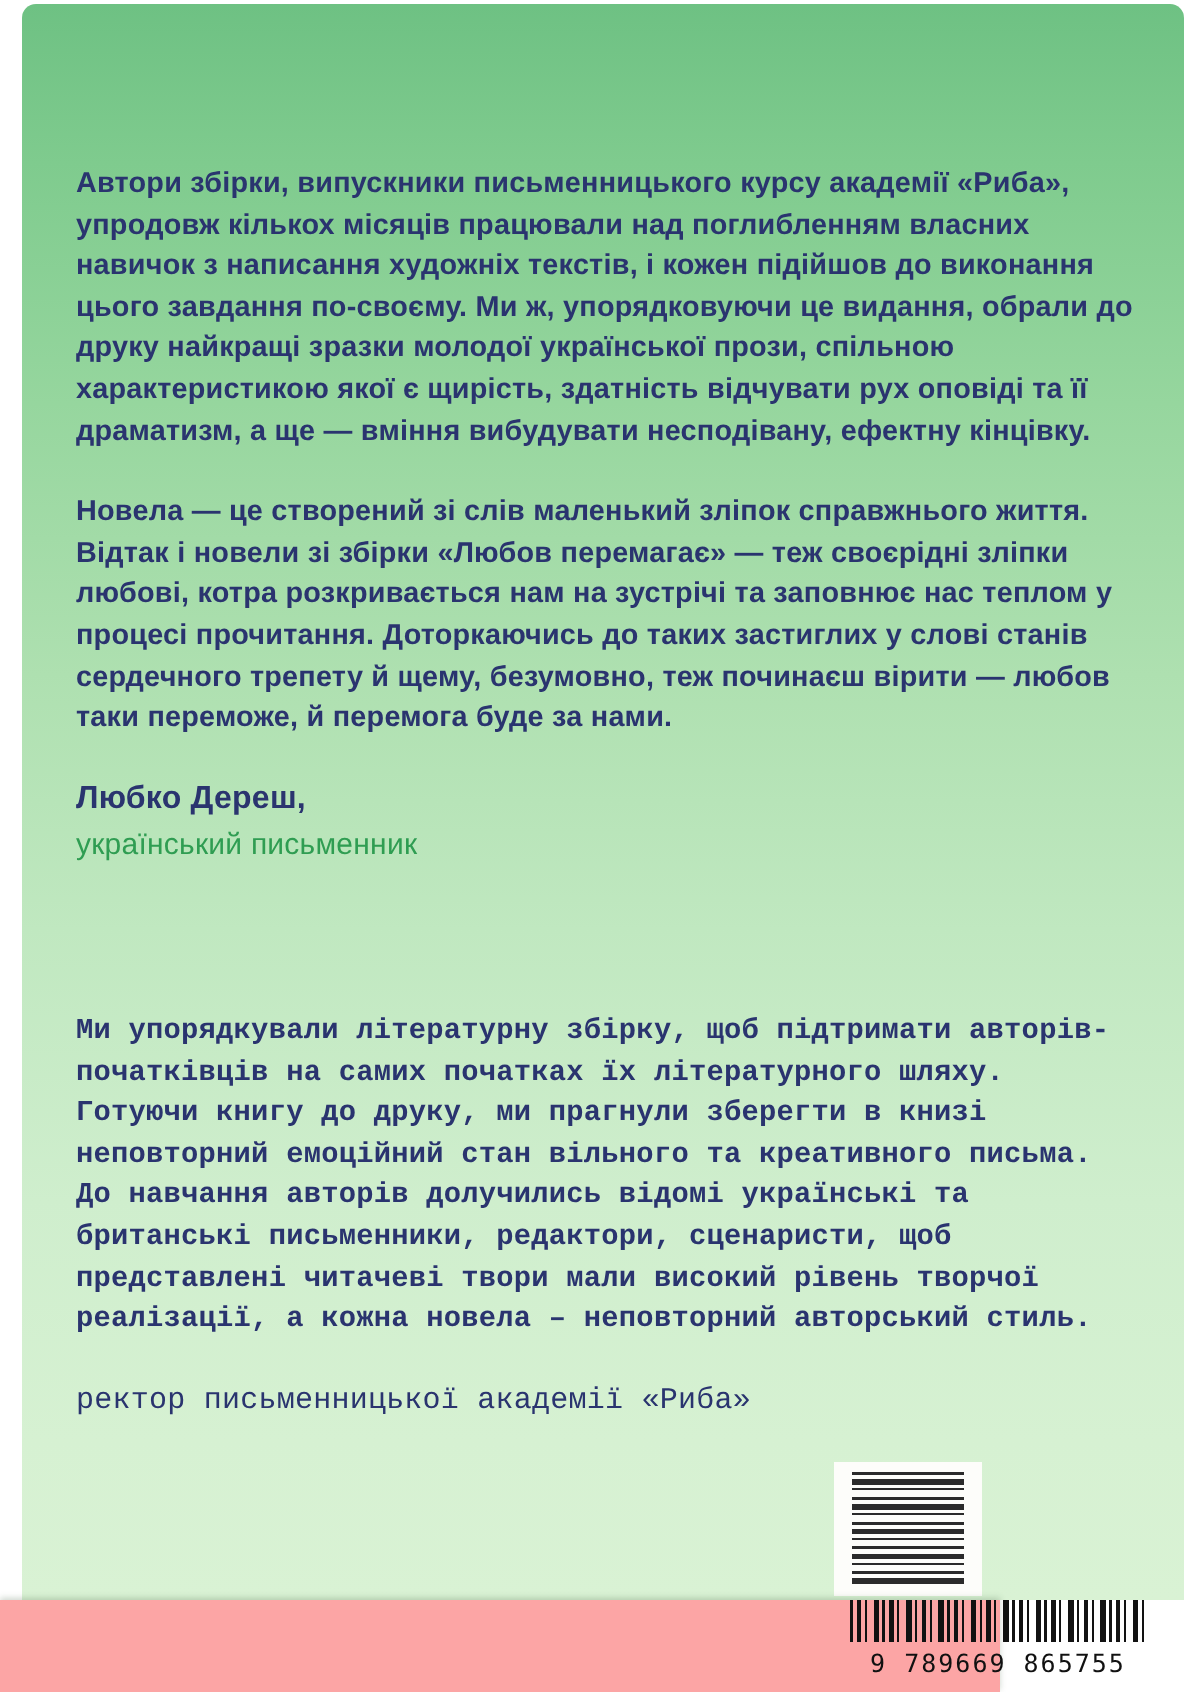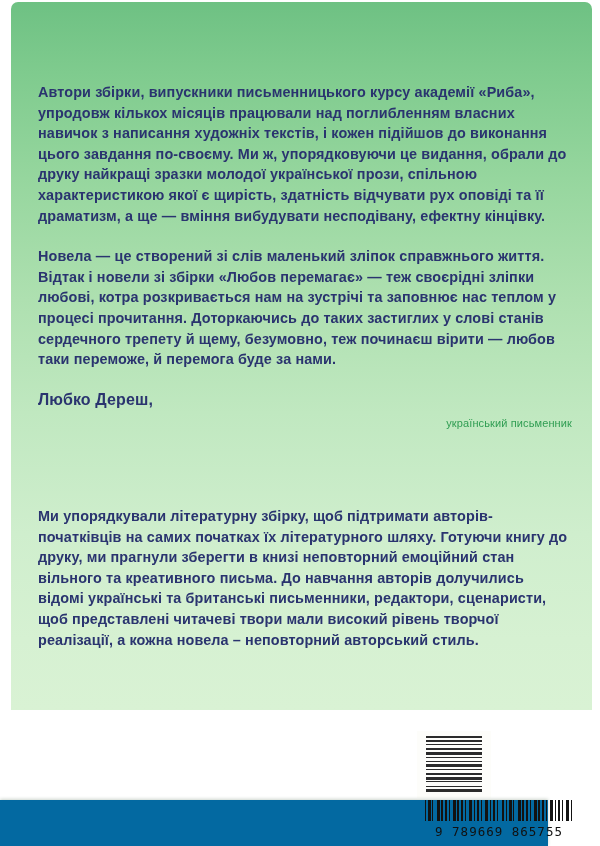--- a/index.html
+++ b/index.html
@@ -13,21 +13,21 @@
     width: 600px;
     height: 846px;
     background: #ffffff;
     overflow: hidden;
   }
   .cover {
     position: absolute;
     left: 11px;
     top: 2px;
     width: 581px;
-    height: 708px;
+    height: 798px;
     border-radius: 7px 7px 0 0;
     background: linear-gradient(180deg,
       #6ec183 0%,
       #7fcb8e 10%,
       #96d69e 25%,
       #aee0b0 42%,
       #c0e8c0 58%,
       #cfeecd 75%,
       #d6f1d2 90%,
       #d9f2d4 100%);
@@ -39,32 +39,31 @@
     color: #2a346f;
     font-size: 14.4px;
     line-height: 20.6px;
     font-weight: 700;
     letter-spacing: 0.12px;
   }
   .textblock p {
     margin: 0 0 20px 0;
   }
   #block1 { top: 80px; }
-  #block2 { top: 504px; }
+  #block2 { top: 504px; font-family: Liberation Mono, monospace; }
   .sig { margin-top: 6px; }
   .sig-name {
     font-size: 16px;
     font-weight: 700;
     color: #2a346f;
   }
   .sig-title {
     margin-top: 3px;
-    font-size: 11px;
+    font-size: 15px;
     font-weight: 400;
-    text-align: right;
   }
   .sig-title.green { color: #2f9d52; }
   .sig-title.dark  { color: #2a346f; }
 
   
   .vlabel {
     position: absolute;
     left: 417px;
     top: 731px;
     width: 74px;
@@ -82,23 +81,23 @@
         #2b2b2b 0 1.5px, transparent 1.5px 3.6px,
         #2b2b2b 3.6px 6.4px, transparent 6.4px 8.2px,
         #2b2b2b 8.2px 9.2px, transparent 9.2px 12.4px);
   }
 
   
   .bottom-strip {
     position: absolute;
     left: 0;
     bottom: 0;
-    width: 548px;
+    width: 500px;
     height: 46px;
-    background: #0369a1;
+    background: #fca5a5;
     box-shadow: 0 -1px 3px rgba(60, 90, 60, 0.25);
   }
   .ean {
     position: absolute;
     left: 420px;
     top: 0;
     width: 158px;
     height: 46px;
   }
   .ean .bars {
@@ -133,20 +132,21 @@
       <p>Новела — це створений зі слів маленький зліпок справжнього життя. Відтак і новели зі збірки «Любов перемагає» — теж своєрідні зліпки любові, котра розкривається нам на зустрічі та заповнює нас теплом у процесі прочитання. Доторкаючись до таких застиглих у слові станів сердечного трепету й щему, безумовно, теж починаєш вірити — любов таки переможе, й перемога буде за нами.</p>
       <div class="sig">
         <div class="sig-name">Любко Дереш,</div>
         <div class="sig-title green">український письменник</div>
       </div>
     </div>
 
     <div class="textblock" id="block2">
       <p>Ми упорядкували літературну збірку, щоб підтримати авторів-початківців на самих початках їх літературного шляху. Готуючи книгу до друку, ми прагнули зберегти в книзі неповторний емоційний стан вільного та креативного письма. До навчання авторів долучились відомі українські та британські письменники, редактори, сценаристи, щоб представлені читачеві твори мали високий рівень творчої реалізації, а кожна новела – неповторний авторський стиль.</p>
       <div class="sig">
+        <div class="sig-title dark">ректор письменницької академії «Риба»</div>
       </div>
     </div>
 
   </div>
 
   <div class="vlabel">
     <div class="stripes"></div>
   </div>
 
   <div class="bottom-strip">

